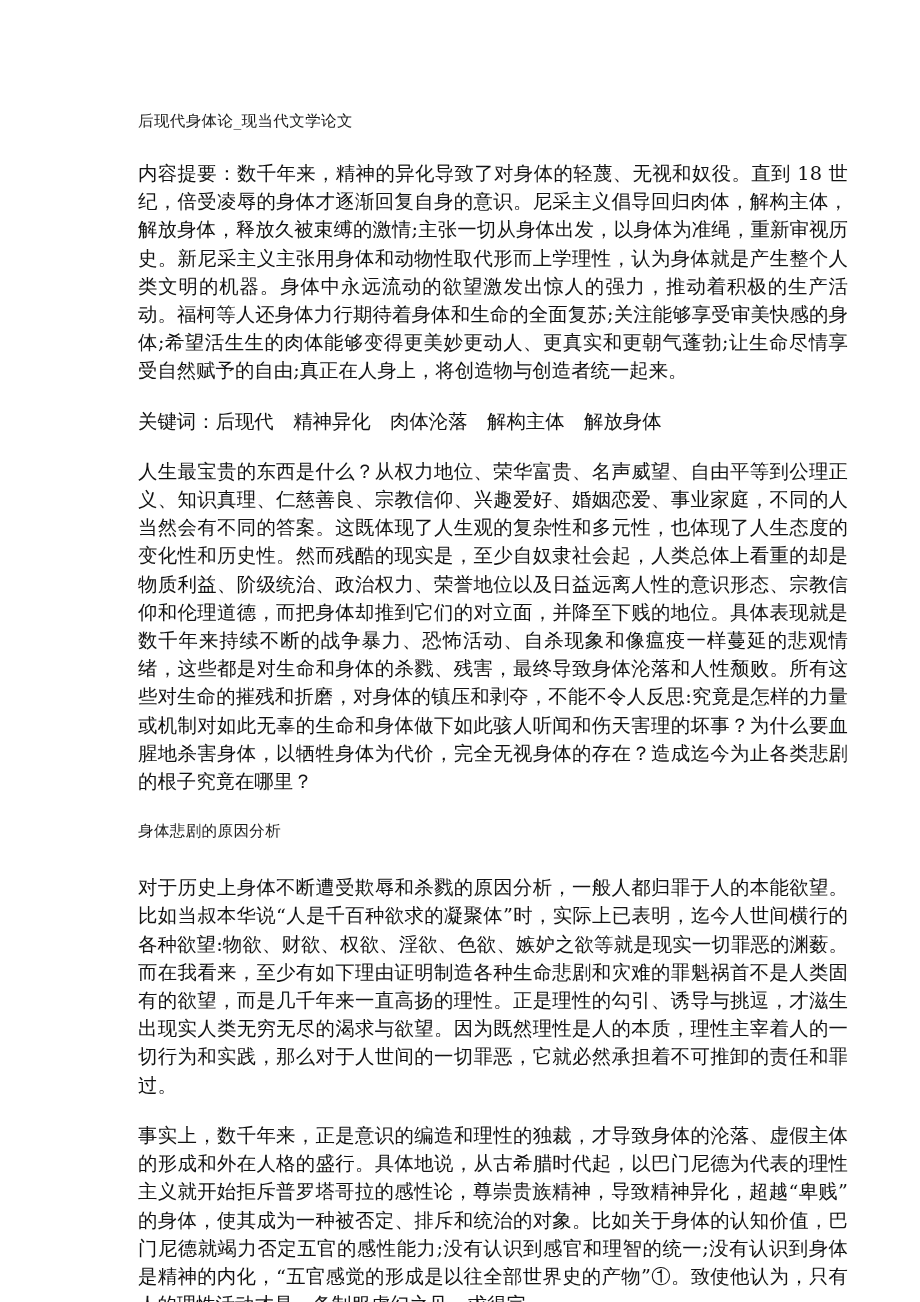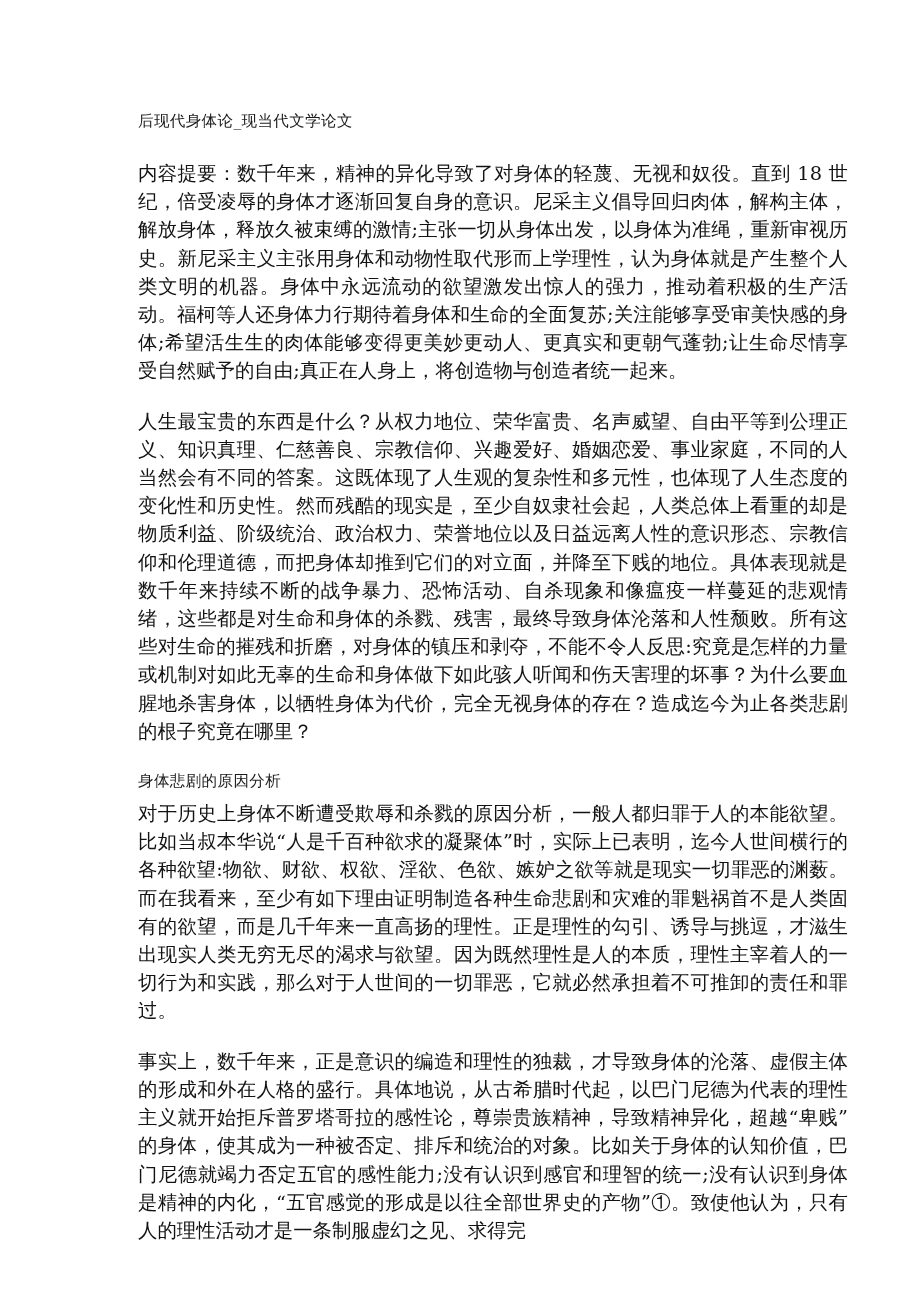--- a/index.html
+++ b/index.html
@@ -30,21 +30,21 @@
     color: #1b1b1b;
     margin: 0 0 26px 0;
     font-family: "DejaVu Serif", "Liberation Serif", serif;
   }
   .section-heading {
     font-size: 15.5px;
     line-height: 26px;
     font-weight: 400;
     letter-spacing: 0.4px;
     color: #1b1b1b;
-    margin: 22px 0 6px 0;
+    margin: 22px 0 30px 0;
     font-family: "DejaVu Serif", "Liberation Serif", serif;
   }
   .para {
     font-size: 19.4px;
     line-height: 28.2px;
     text-align: justify;
     text-justify: inter-character;
     color: #131313;
     margin: 0 0 22px 0;
     letter-spacing: 0px;
@@ -65,20 +65,21 @@
 </style>
 </head>
 <body>
 
 <div class="page">
 
   <h1 class="doc-title">后现代身体论_现当代文学论文</h1>
 
   <p class="para">内容提要：数千年来，精神的异化导致了对身体的轻蔑、无视和奴役。直到 18 世纪，倍受凌辱的身体才逐渐回复自身的意识。尼采主义倡导回归肉体，解构主体，解放身体，释放久被束缚的激情;主张一切从身体出发，以身体为准绳，重新审视历史。新尼采主义主张用身体和动物性取代形而上学理性，认为身体就是产生整个人类文明的机器。身体中永远流动的欲望激发出惊人的强力，推动着积极的生产活动。福柯等人还身体力行期待着身体和生命的全面复苏;关注能够享受审美快感的身体;希望活生生的肉体能够变得更美妙更动人、更真实和更朝气蓬勃;让生命尽情享受自然赋予的自由;真正在人身上，将创造物与创造者统一起来。</p>
 
+  <p class="keywords">关键词：后现代　精神异化　肉体沦落　解构主体　解放身体</p>
 
   <p class="para">人生最宝贵的东西是什么？从权力地位、荣华富贵、名声威望、自由平等到公理正义、知识真理、仁慈善良、宗教信仰、兴趣爱好、婚姻恋爱、事业家庭，不同的人当然会有不同的答案。这既体现了人生观的复杂性和多元性，也体现了人生态度的变化性和历史性。然而残酷的现实是，至少自奴隶社会起，人类总体上看重的却是物质利益、阶级统治、政治权力、荣誉地位以及日益远离人性的意识形态、宗教信仰和伦理道德，而把身体却推到它们的对立面，并降至下贱的地位。具体表现就是数千年来持续不断的战争暴力、恐怖活动、自杀现象和像瘟疫一样蔓延的悲观情绪，这些都是对生命和身体的杀戮、残害，最终导致身体沦落和人性颓败。所有这些对生命的摧残和折磨，对身体的镇压和剥夺，不能不令人反思:究竟是怎样的力量或机制对如此无辜的生命和身体做下如此骇人听闻和伤天害理的坏事？为什么要血腥地杀害身体，以牺牲身体为代价，完全无视身体的存在？造成迄今为止各类悲剧的根子究竟在哪里？</p>
 
   <h2 class="section-heading">身体悲剧的原因分析</h2>
 
   <p class="para">对于历史上身体不断遭受欺辱和杀戮的原因分析，一般人都归罪于人的本能欲望。比如当叔本华说“人是千百种欲求的凝聚体”时，实际上已表明，迄今人世间横行的各种欲望:物欲、财欲、权欲、淫欲、色欲、嫉妒之欲等就是现实一切罪恶的渊薮。而在我看来，至少有如下理由证明制造各种生命悲剧和灾难的罪魁祸首不是人类固有的欲望，而是几千年来一直高扬的理性。正是理性的勾引、诱导与挑逗，才滋生出现实人类无穷无尽的渴求与欲望。因为既然理性是人的本质，理性主宰着人的一切行为和实践，那么对于人世间的一切罪恶，它就必然承担着不可推卸的责任和罪过。</p>
 
   <p class="para">事实上，数千年来，正是意识的编造和理性的独裁，才导致身体的沦落、虚假主体的形成和外在人格的盛行。具体地说，从古希腊时代起，以巴门尼德为代表的理性主义就开始拒斥普罗塔哥拉的感性论，尊崇贵族精神，导致精神异化，超越“卑贱”的身体，使其成为一种被否定、排斥和统治的对象。比如关于身体的认知价值，巴门尼德就竭力否定五官的感性能力;没有认识到感官和理智的统一;没有认识到身体是精神的内化，“五官感觉的形成是以往全部世界史的产物”①。致使他认为，只有人的理性活动才是一条制服虚幻之见、求得完</p>
 
 </div>

